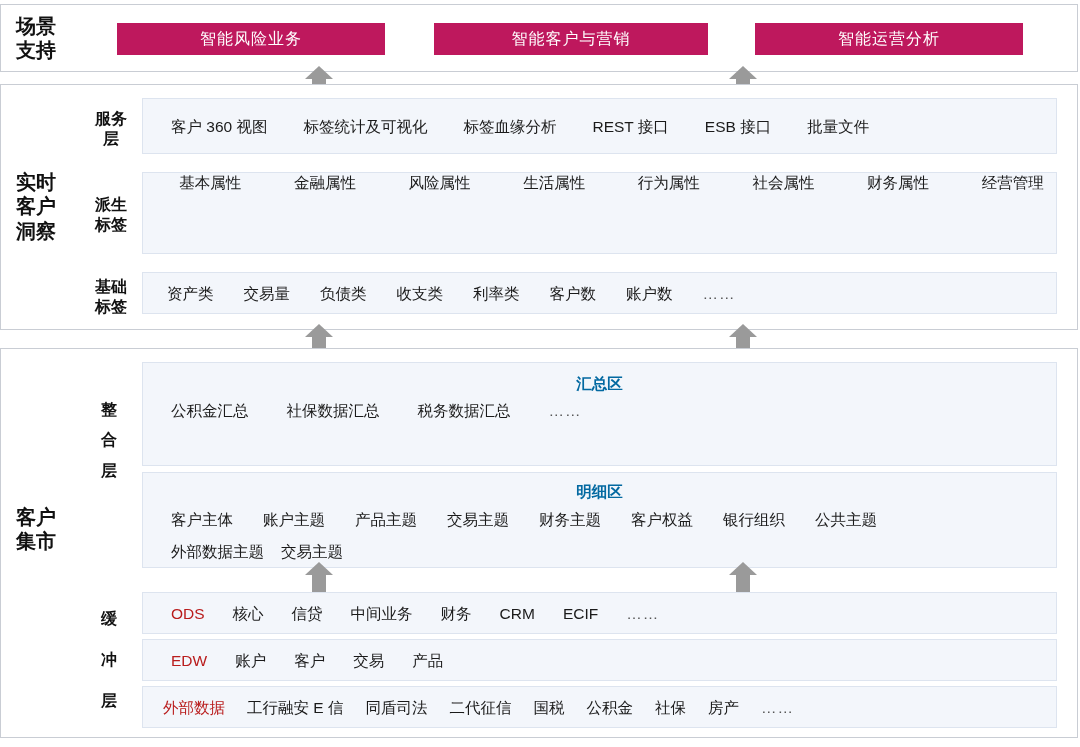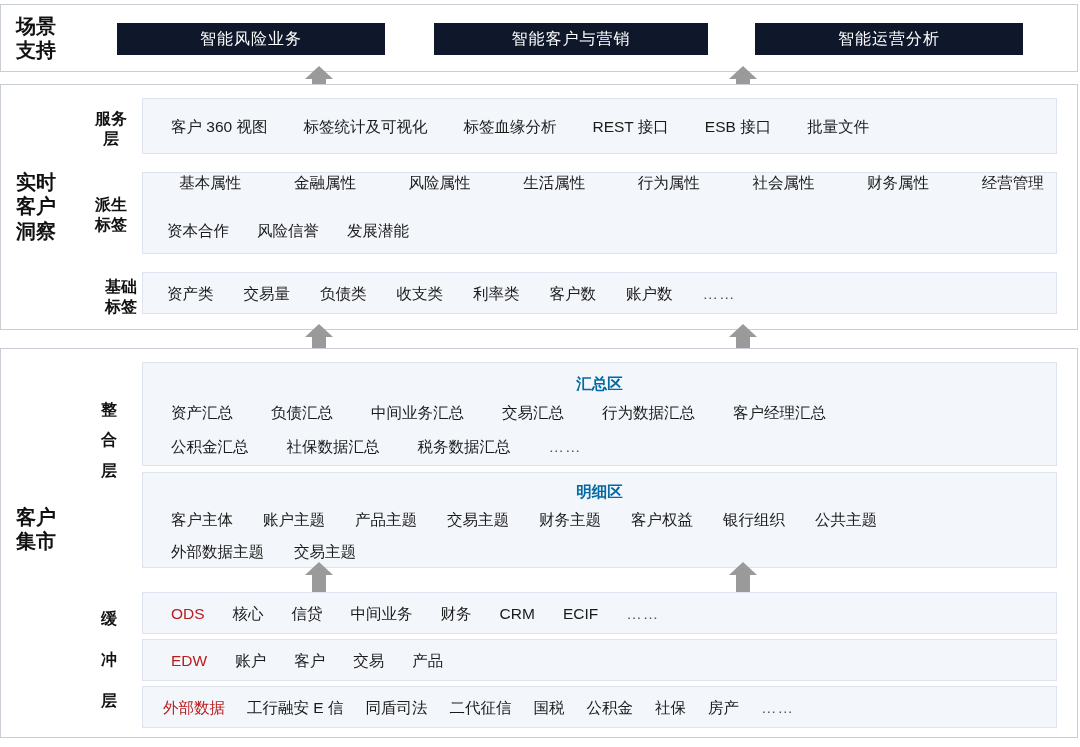--- a/index.html
+++ b/index.html
@@ -47,21 +47,21 @@
     font-weight: bold;
     color: #111111;
     line-height: 1.25;
     text-align: center;
     white-space: pre-line;
   }
 
   
   .blue-btn {
     position: absolute;
-    background: #0f172a;
+    background: #be185d;
     color: #ffffff;
     font-size: 16px;
     display: flex;
     align-items: center;
     justify-content: center;
     letter-spacing: 1px;
   }
 
   
   .lightbox {
@@ -174,28 +174,23 @@
     <div class="itemrow" style="height:40px; padding-left:24px; gap:28px;flex-direction:column;">
       <span>基本属性</span>
       <span>金融属性</span>
       <span>风险属性</span>
       <span>生活属性</span>
       <span>行为属性</span>
       <span>社会属性</span>
       <span>财务属性</span>
       <span>经营管理</span>
     </div>
-    <div class="itemrow" style="height:36px; padding-left:24px; gap:28px;">
-      <span>资本合作</span>
-      <span>风险信誉</span>
-      <span>发展潜能</span>
-    </div>
-  </div>
-
-  <div class="row-label" style="left:98px; top:277px; width:46px;">基础
+  </div>
+
+  <div class="row-label" style="left:88px; top:277px; width:46px;">基础
 标签</div>
   <div class="lightbox" style="left:142px; top:272px; width:915px; height:42px;">
     <div class="itemrow" style="height:42px; padding-left:24px; gap:30px;">
       <span>资产类</span>
       <span>交易量</span>
       <span>负债类</span>
       <span>收支类</span>
       <span>利率类</span>
       <span>客户数</span>
       <span>账户数</span>
@@ -216,49 +211,41 @@
 
   <div class="big-label" style="left:16px; top:505px; width:76px;">客户
 集市</div>
 
   <div class="row-label" style="left:92px; top:395px; width:34px; line-height:1.9;">整
 合
 层</div>
 
   <div class="lightbox" style="left:142px; top:362px; width:915px; height:104px;">
     <div class="section-title" style="margin-top:11px;">汇总区</div>
-    <div class="itemrow" style="height:36px; padding-left:28px; gap:38px;">
-      <span>资产汇总</span>
-      <span>负债汇总</span>
-      <span>中间业务汇总</span>
-      <span>交易汇总</span>
-      <span>行为数据汇总</span>
-      <span>客户经理汇总</span>
-    </div>
     <div class="itemrow" style="height:32px; padding-left:28px; gap:38px;text-align:right;">
       <span>公积金汇总</span>
       <span>社保数据汇总</span>
       <span>税务数据汇总</span>
       <span class="dots">……</span>
     </div>
   </div>
 
   <div class="lightbox" style="left:142px; top:472px; width:915px; height:96px;">
     <div class="section-title" style="margin-top:9px;">明细区</div>
     <div class="itemrow" style="height:34px; padding-left:28px; gap:30px;">
       <span>客户主体</span>
       <span>账户主题</span>
       <span>产品主题</span>
       <span>交易主题</span>
       <span>财务主题</span>
       <span>客户权益</span>
       <span>银行组织</span>
       <span>公共主题</span>
     </div>
-    <div class="itemrow" style="height:30px; padding-left:28px; gap:30px;">
+    <div class="itemrow" style="height:30px; padding-left:28px; gap:17px;">
       <span>外部数据主题</span>
       <span>交易主题</span>
     </div>
   </div>
 
   <div class="arrow" style="left:305px; top:562px;">
     <div class="head"></div>
       <div class="stem"></div>
   </div>
   <div class="arrow" style="left:729px; top:562px;">

